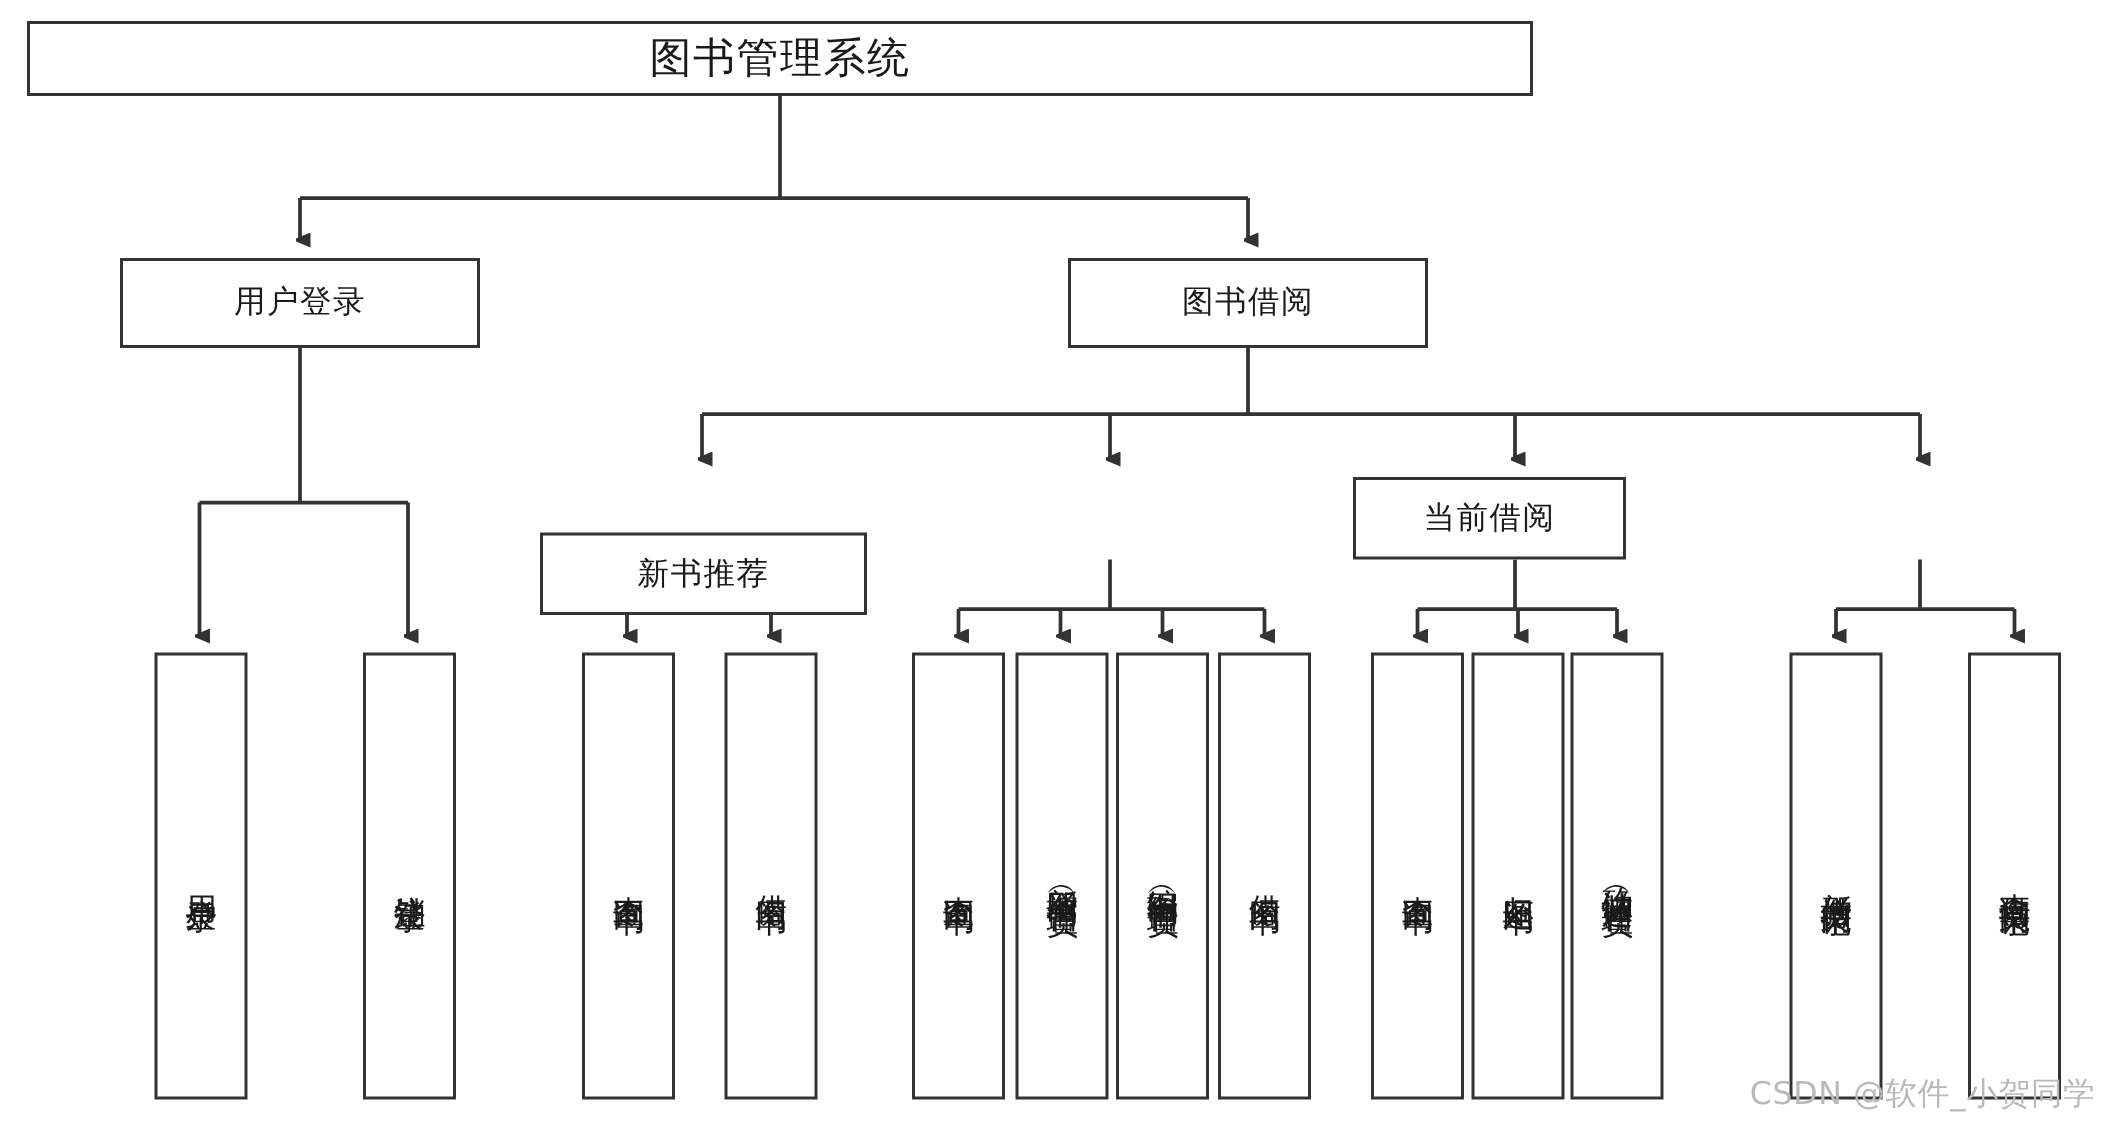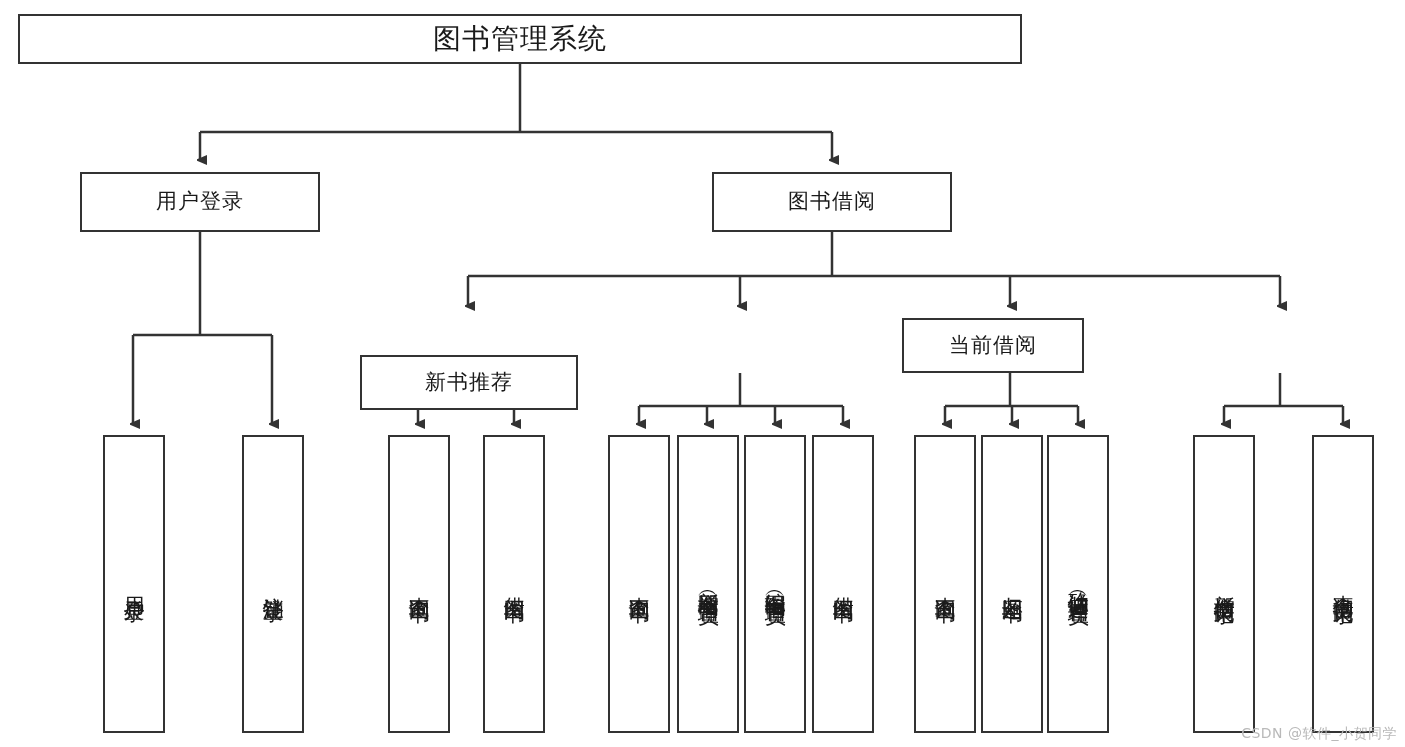--- a/index.html
+++ b/index.html
@@ -56,21 +56,21 @@
   .node.vert .vtext {
     writing-mode: vertical-rl;
     text-orientation: upright;
     display: block;
     max-height: 100%;
   }
   .watermark {
     position: absolute;
     right: 8px;
     bottom: 4px;
-    font-size: 14px;
+    font-size: 21px;
     color: #b9b9b9;
     letter-spacing: 0.5px;
     white-space: nowrap;
   }
 </style>
 </head>
 <body>
 
 <div id="canvas">
 

